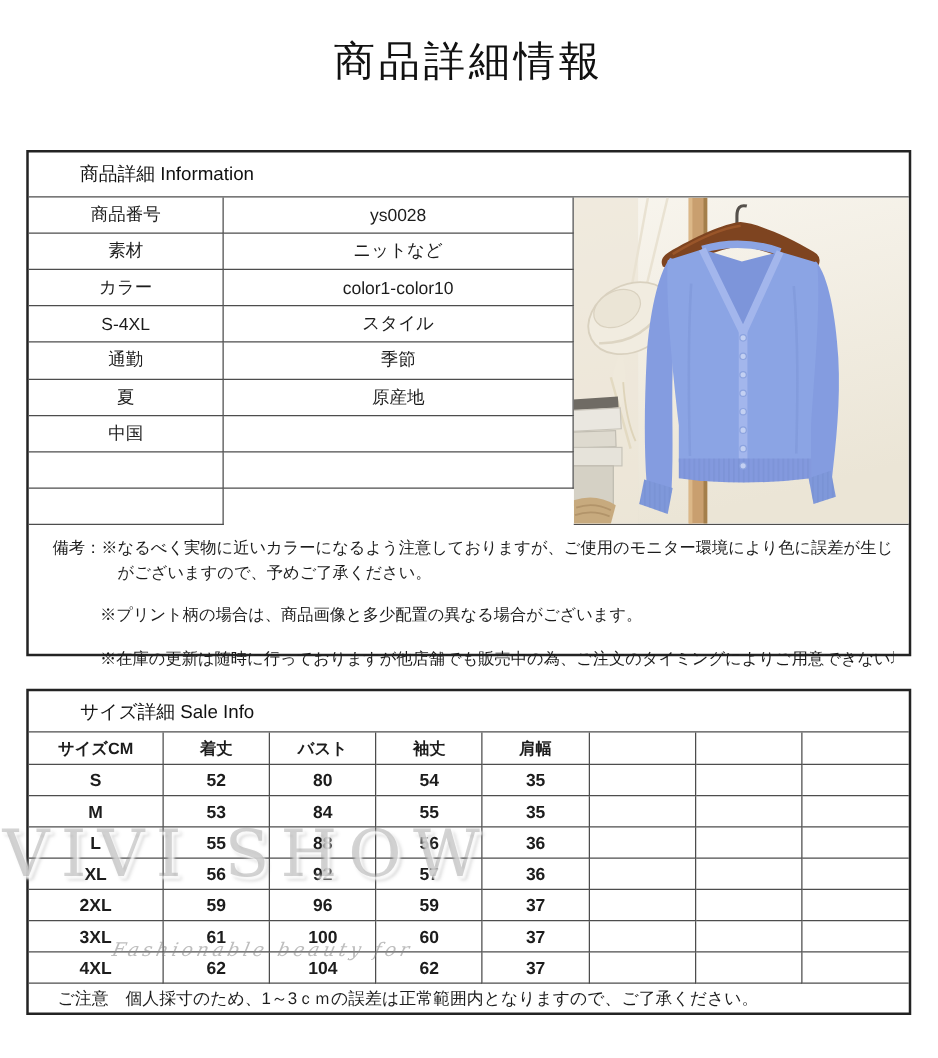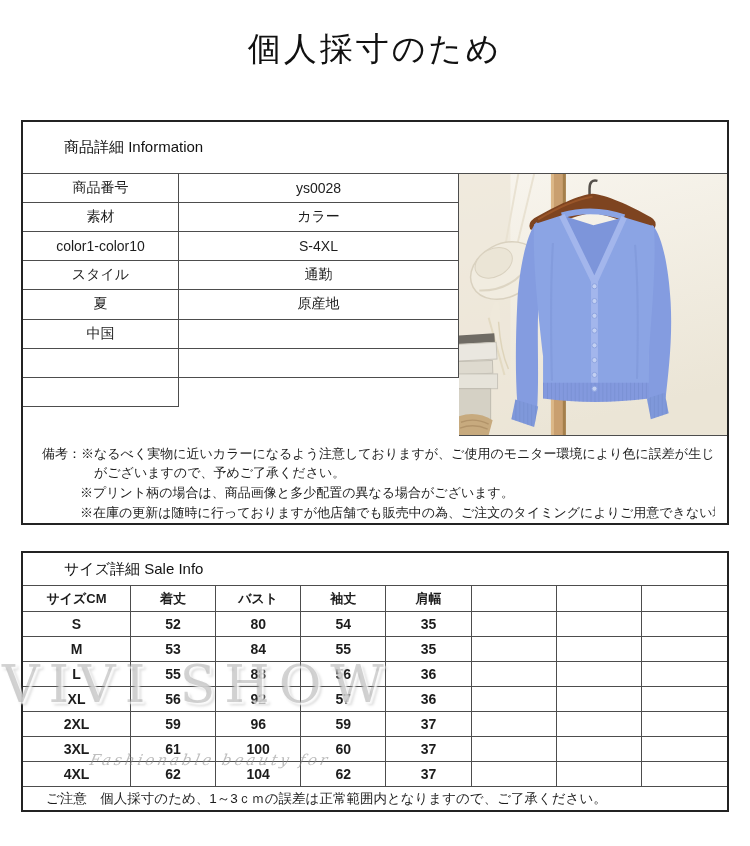--- a/index.html
+++ b/index.html
@@ -16,21 +16,21 @@
     font-size:33px; font-weight:400; letter-spacing:3px; color:#111;
   }
   .box {
     position:absolute; left:21px; width:708px;
     border:2px solid #232323; background:#fff;
   }
   #info-box { top:120px; height:405px; }
   #size-box { top:551px; height:261px; display:flex; flex-direction:column; }
 
   .box-header {
-    height:52px; display:flex; align-items:center;
+    height:36px; display:flex; align-items:center;
     padding-left:41px; font-size:15px; color:#111;
     border-bottom:1px solid #4d4d4d;
     flex:0 0 auto;
   }
   #size-box .box-header { height:33px; }
 
   .info-grid {
     display:grid; height:262px;
     grid-template-columns:156px 280px 1fr;
     grid-template-rows:repeat(9,1fr);
@@ -45,22 +45,22 @@
   .photo-cell {
     grid-column:3; grid-row:1 / 10;
     border-bottom:1px solid #4d4d4d;
     padding:0; overflow:hidden;
   }
   .photo-cell svg { display:block; width:100%; height:100%; }
 
   .remark { padding:8px 12px 0 19px; font-size:13px; line-height:19.5px; color:#1c1c1c; }
   .r-line { white-space:nowrap; overflow:hidden; }
   .r-line .r-label { white-space:pre; }
-  .r-ind1 { padding-left:38px; }
-  .r-ind2 { padding-left:52px;font-family:Liberation Mono, monospace; }
+  .r-ind1 { padding-left:38px;margin-top:15px; }
+  .r-ind2 { padding-left:52px; }
 
   .size-grid {
     display:grid; flex:0 0 auto;
     grid-template-columns:108px repeat(7,1fr);
     grid-template-rows:26px repeat(7,25px);
     font-weight:bold;
   }
   .size-grid .cell { font-size:14px; }
   .size-grid .hcell { font-size:13px; }
   .notice {
@@ -81,21 +81,21 @@
     position:absolute; left:90px; top:751px; z-index:5;
     pointer-events:none; white-space:nowrap;
     font-family:"DejaVu Serif","Liberation Serif",serif; font-style:italic;
     font-size:15px; letter-spacing:3px; transform:skewX(-12deg);
     color:rgba(135,135,135,0.55);
   }
 </style>
 </head>
 <body>
 
-<div class="page-title">個人採寸のため</div>
+<div class="page-title">商品詳細情報</div>
 
 <div class="box" id="info-box">
   <div class="box-header">商品詳細 Information</div>
 
   <div class="info-grid">
 
     <div class="photo-cell">
       <svg viewBox="0 0 271 265" preserveAspectRatio="none">
         <defs>
           <linearGradient id="bgGrad" x1="0" y1="0" x2="0.25" y2="1">
@@ -182,25 +182,27 @@
             <circle cx="137" cy="204" r="2.6"></circle>
               <circle cx="137" cy="218" r="2.6"></circle>
           </g>
         </g>
       </svg>
     </div>
 
     <div class="cell lbl">商品番号</div>
     <div class="cell val">ys0028</div>
     <div class="cell lbl">素材</div>
+    <div class="cell val">ニットなど</div>
     <div class="cell lbl">カラー</div>
     <div class="cell val">color1-color10</div>
     <div class="cell val">S-4XL</div>
     <div class="cell lbl">スタイル</div>
     <div class="cell val">通勤</div>
+    <div class="cell lbl">季節</div>
     <div class="cell val">夏</div>
     <div class="cell lbl">原産地</div>
     <div class="cell val">中国</div>
     <div class="cell lbl"></div>
     <div class="cell val"></div>
     <div class="cell lbl"></div>
     <div class="cell val"></div>
   </div>
 
   <div class="remark">

